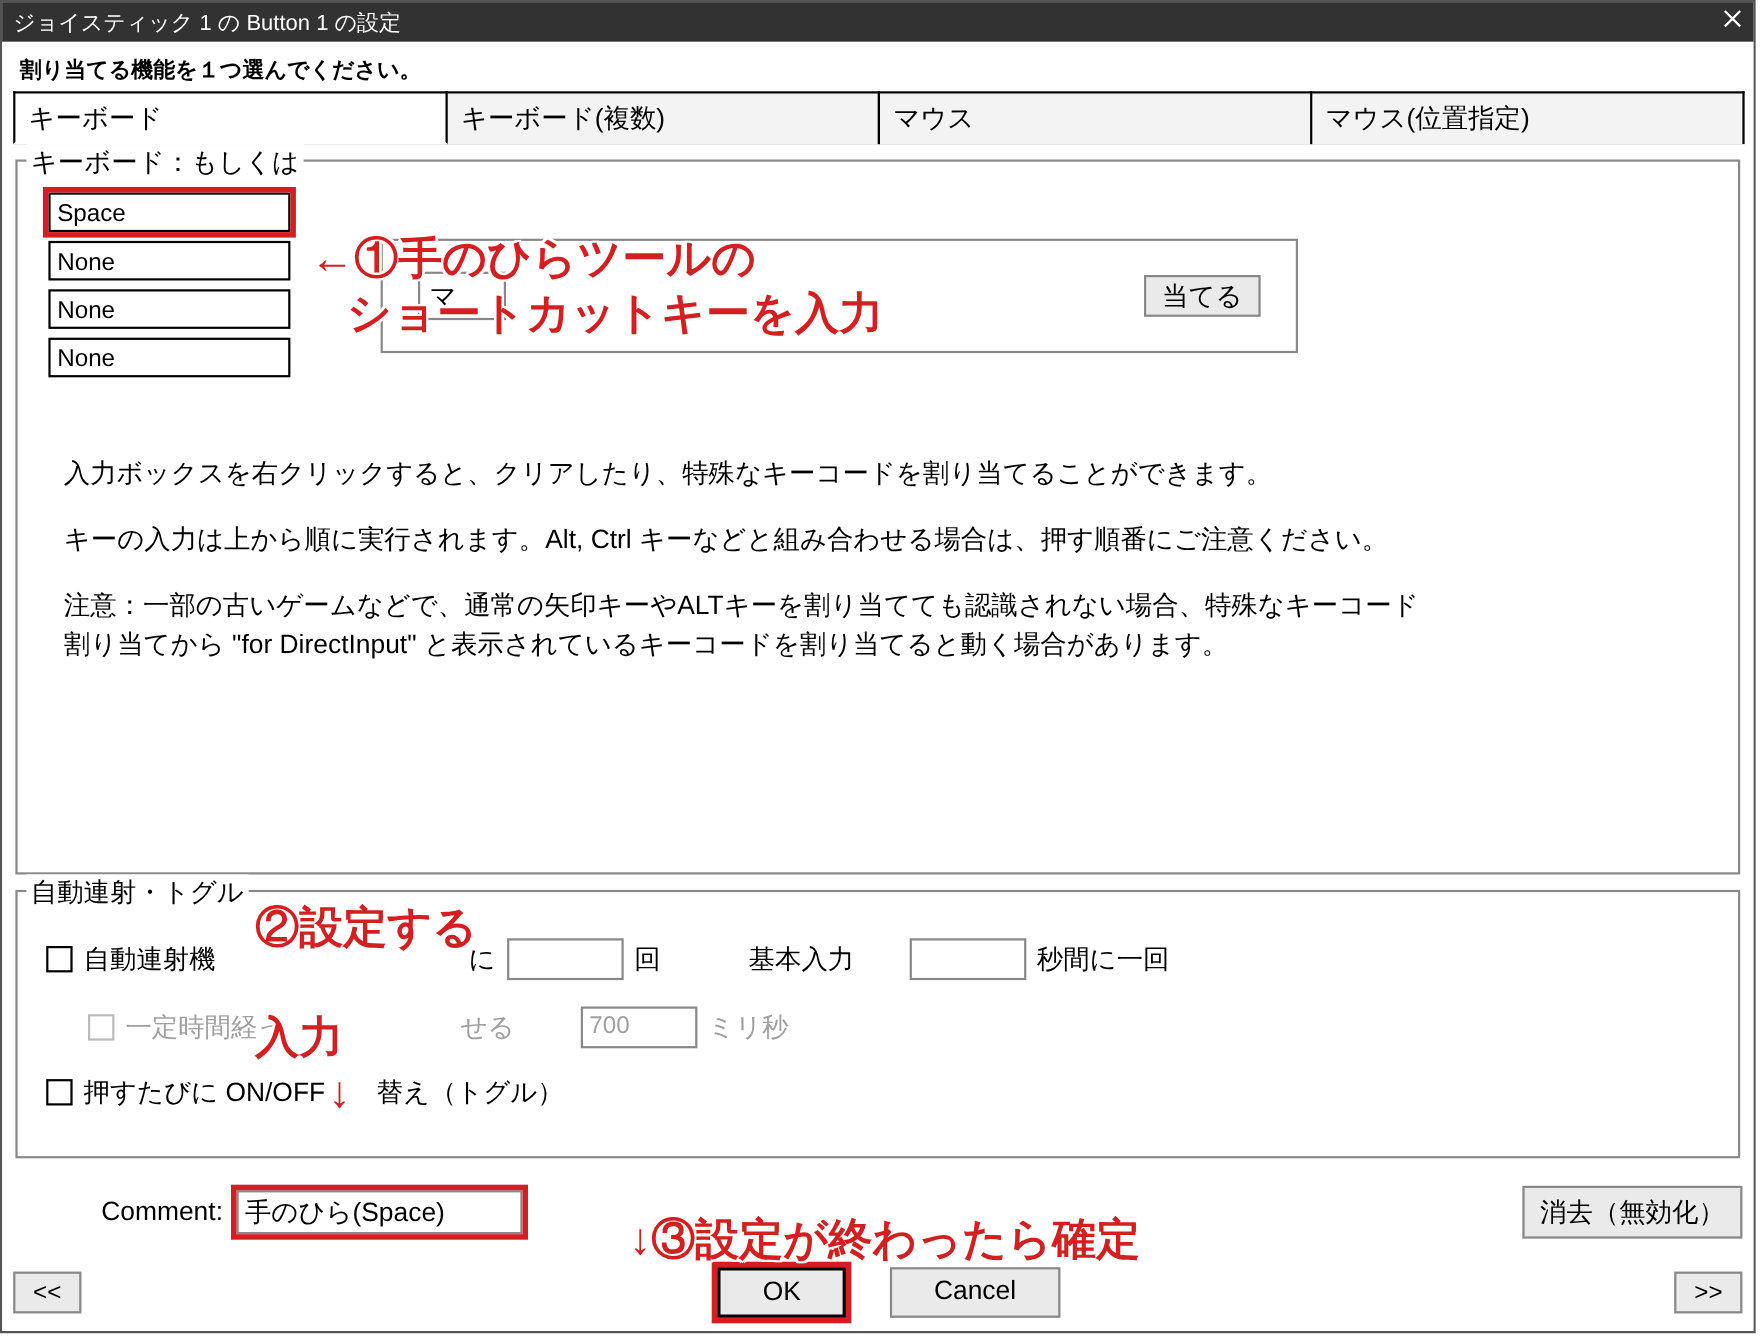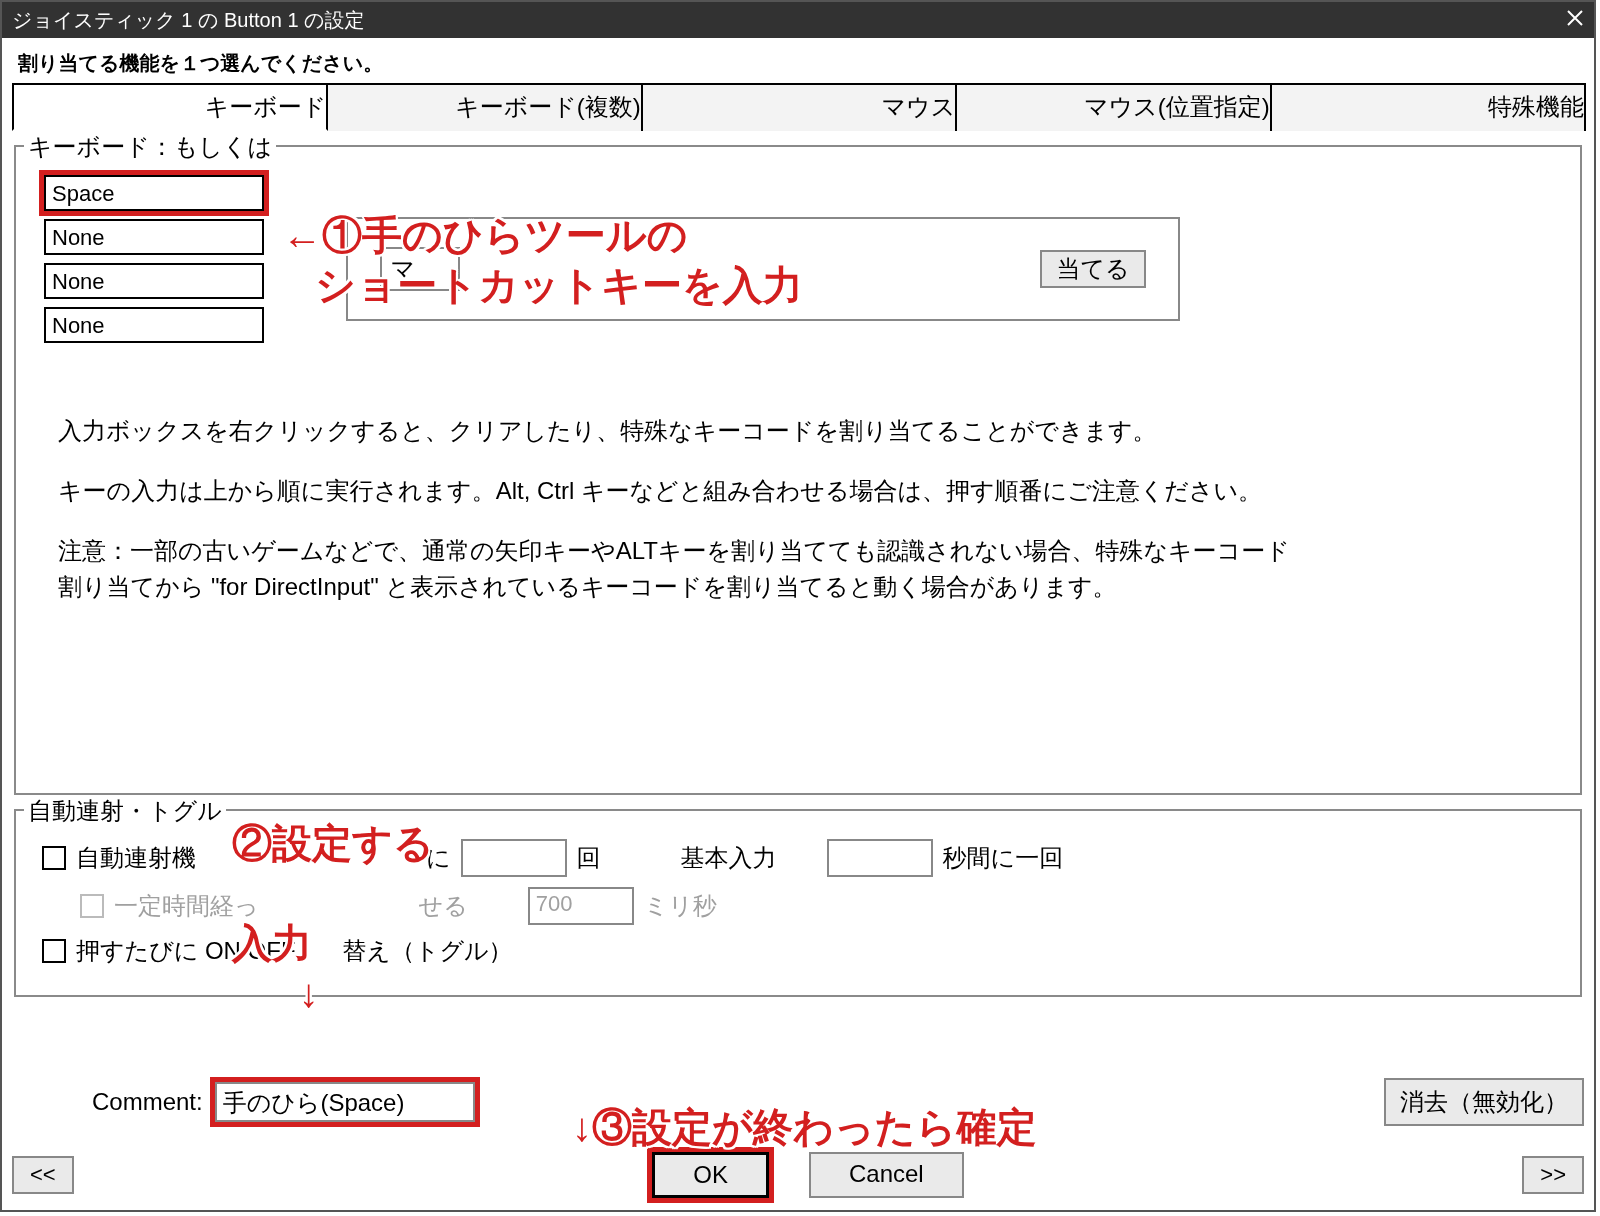--- a/index.html
+++ b/index.html
@@ -46,22 +46,22 @@
     font-weight: bold;
     margin: 6px 6px 2px 6px;
   }
   .tabs {
     display: flex;
     border-bottom: 2px solid #000;
     margin-top: 4px;
   }
   .tab {
     flex: 1;
-    text-align: right;
-    padding: 6px 0;
+    text-align: left;
+    padding: 6px 12px;
     border: 2px solid #000;
     border-bottom: none;
     margin-right: -2px;
     background: #fff;
     font-size: 24px;
     position: relative;
     top: 2px;
   }
   .tab.active {
     top: 2px;
@@ -142,21 +142,21 @@
   .help-text p { margin: 24px 0; }
 
   .group2 {
     margin-top: 14px;
   }
   .checkbox-row {
     display: flex;
     align-items: center;
     gap: 10px;
     font-size: 24px;
-    margin: 10px 8px;
+    margin: 24px 8px;
   }
   .checkbox {
     width: 20px; height: 20px;
     border: 2px solid #000;
     display: inline-block;
   }
   .num-input {
     width: 90px; height: 30px;
     border: 2px solid #888;
     background: #fff;
@@ -261,21 +261,20 @@
 
   <div class="client">
 
     <div class="heading">割り当てる機能を１つ選んでください。</div>
 
     <div class="tabs">
       <div class="tab active">キーボード</div>
       <div class="tab">キーボード(複数)</div>
       <div class="tab">マウス</div>
       <div class="tab">マウス(位置指定)</div>
-      <div class="tab">特殊機能</div>
     </div>
 
     <div class="groupbox" style="height:610px;">
       <div class="legend">キーボード：もしくは</div>
 
       <div class="key-inputs">
         <div class="key-input highlight">Space</div>
         <div class="key-input">None</div>
         <div class="key-input">None</div>
         <div class="key-input">None</div>

